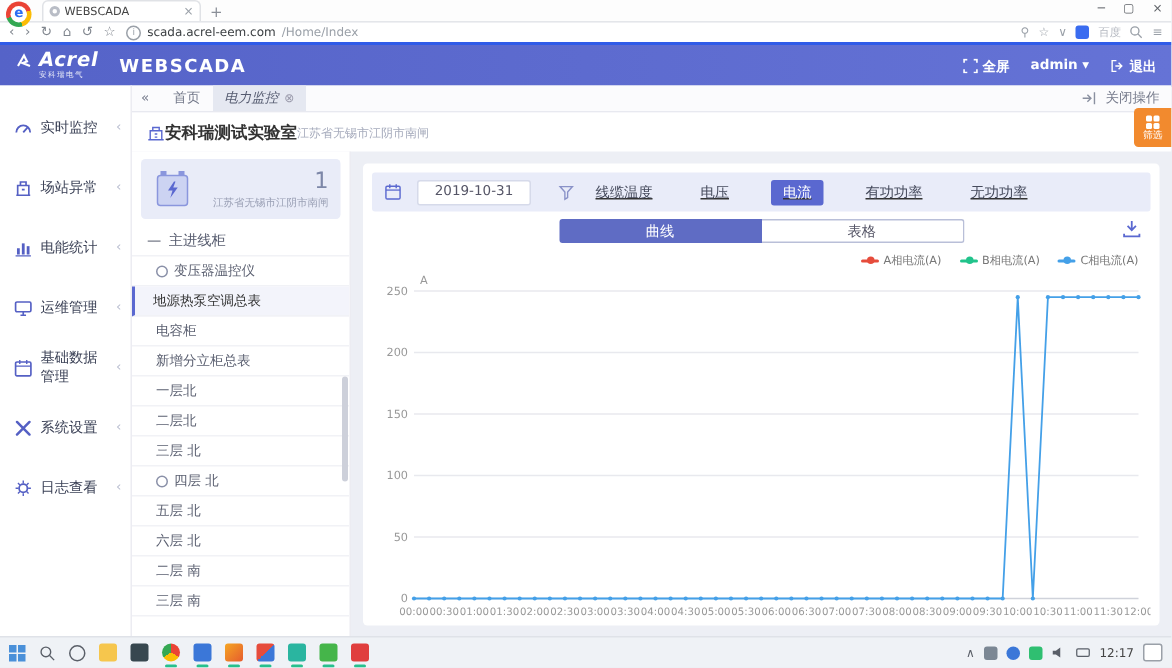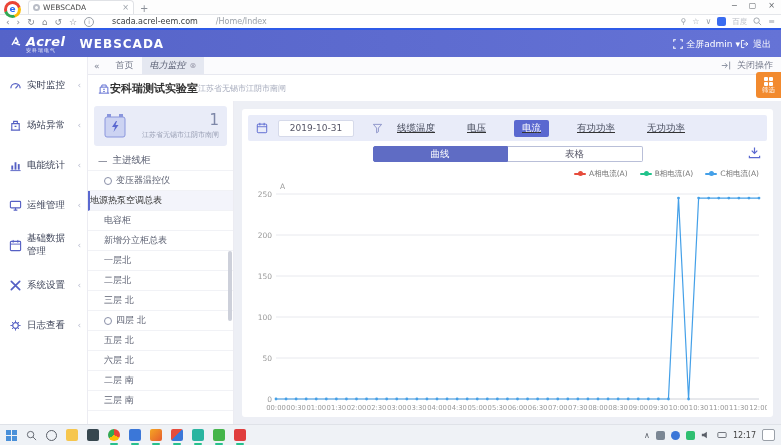--- a/index.html
+++ b/index.html
@@ -13,36 +13,36 @@
     background:conic-gradient(#ea4335 0 20%,#fbbc05 20% 45%,#34a853 45% 70%,#ea4335 70% 100%);
     display:flex;align-items:center;justify-content:center;}
   .browser-logo .inner{width:11px;height:11px;border-radius:50%;background:#fff;color:#2a6df4;font-size:9px;font-weight:bold;line-height:11px;text-align:center;}
   .btab{margin-left:28px;width:96px;height:13px;background:#fff;border:1px solid #e0e2e6;border-bottom:none;border-radius:4px 4px 0 0;display:flex;align-items:center;padding:0 4px;gap:3px;}
   .btab .fav{width:7px;height:7px;border-radius:50%;border:2px solid #b9bdc6;box-sizing:border-box;}
   .btab .t{font-size:7.5px;color:#444;flex:1;white-space:nowrap;overflow:hidden;}
   .btab .x{color:#9aa0a8;font-size:8px;}
   .newtab{margin-left:6px;color:#8a8f98;font-size:10px;line-height:10px;}
   .winbtns{position:absolute;right:6px;top:1px;display:flex;gap:12px;color:#5f6368;font-size:8px;}
   .addrbar{height:13px;background:#fff;display:flex;align-items:center;padding:0 6px;gap:7px;color:#80868e;font-size:9px;}
-  .addrbar .url{color:#5f6368;font-size:8px;flex:1;display:flex;gap:18px;}
+  .addrbar .url{color:#5f6368;font-size:8px;flex:1;display:flex;gap:4px;}
   .info-i{display:inline-flex;width:8px;height:8px;border:1px solid #9aa0a8;border-radius:50%;font-size:6px;align-items:center;justify-content:center;color:#9aa0a8;}
   .urltext{color:#3c4043;}
   .urlpath{color:#9aa0a8;}
   .addr-right{display:flex;align-items:center;gap:6px;color:#9aa0a8;font-size:8px;}
   .baidu{width:9px;height:9px;border-radius:2px;background:#3a6cf0;display:inline-block;}
   .bm-label{color:#b6bac2;font-size:7.5px;}
   .accent-line{height:2px;background:#2f5be8;}
 
   
   .app-header{height:28px;background:linear-gradient(90deg,#5563c8,#6573d6);display:flex;align-items:center;color:#fff;padding:0 10px;}
   .logo-wrap{display:flex;align-items:flex-start;gap:4px;}
   .logo-main{font-style:italic;font-weight:bold;font-size:13px;letter-spacing:.5px;line-height:11px;}
   .logo-sub{font-size:5px;letter-spacing:1px;opacity:.85;}
   .product{font-weight:bold;font-size:12px;letter-spacing:1px;margin-left:14px;}
-  .header-right{margin-left:auto;display:flex;align-items:center;font-size:9px;}
+  .header-right{margin-left:auto;display:flex;align-items:center;gap:14px;font-size:9px;font-weight:bold;}
   .hitem{display:flex;align-items:center;gap:3px;cursor:pointer;}
 
   
   .app-body{position:absolute;top:57px;left:0;right:0;bottom:20px;display:flex;background:#edeff5;}
   .main-sidebar{width:88px;background:#fff;border-right:1px solid #ececf2;padding-top:8px;box-sizing:border-box;flex:none;}
   .side-item{height:40px;display:flex;align-items:center;gap:5px;padding:0 6px 0 9px;color:#3c4257;font-size:9.5px;cursor:pointer;}
   .side-item .chev{margin-left:auto;color:#b9bdd0;font-size:9px;}
   .side-item svg{flex:none;}
 
   .content-col{flex:1;display:flex;flex-direction:column;min-width:0;position:relative;}
@@ -62,21 +62,21 @@
 
   .content-area{flex:1;display:flex;min-height:0;}
   .tree-panel{width:145px;background:#fff;border-right:1px solid #ececf2;flex:none;display:flex;flex-direction:column;overflow:hidden;position:relative;}
   .station-card{margin:5px 6px;background:#e9ecf8;border-radius:3px;padding:6px 8px;display:flex;gap:6px;align-items:center;}
   .card-right{flex:1;display:flex;flex-direction:column;align-items:flex-end;gap:2px;}
   .card-count{font-size:15px;color:#7d87a8;line-height:15px;}
   .card-addr{font-size:7px;color:#9aa0b5;white-space:nowrap;}
   .tree-root{height:19px;display:flex;align-items:center;gap:5px;padding:0 10px;color:#565b6e;font-size:9.5px;border-bottom:1px solid #f1f2f6;cursor:pointer;}
   .tree-list{flex:1;overflow:hidden;}
   .tree-item{height:19px;display:flex;align-items:center;gap:4px;padding:0 10px 0 16px;color:#5a5f70;font-size:9px;border-bottom:1px solid #f1f2f6;cursor:pointer;white-space:nowrap;}
-  .tree-item.selected{background:#f3f4fb;border-left:2px solid #5a68d0;padding-left:0;color:#333;}
+  .tree-item.selected{background:#f3f4fb;border-left:2px solid #5a68d0;padding-left:12px;color:#333;}
   .circ{width:6px;height:6px;border:1px solid #8a90a8;border-radius:50%;flex:none;}
   .tree-scroll{position:absolute;right:1px;top:150px;width:4px;height:70px;background:#cdd0da;border-radius:2px;}
 
   .chart-card{flex:1;background:#fff;border-radius:3px;margin:8px;display:flex;flex-direction:column;min-width:0;padding:6px 6px 2px 6px;}
   .filter-strip{background:#e9ecf9;border-radius:2px;height:26px;display:flex;align-items:center;gap:10px;padding:0 8px;flex:none;}
   .date-input{width:74px;height:15px;background:#fff;border:1px solid #d6daea;border-radius:2px;font-size:9px;color:#556;
     display:flex;align-items:center;justify-content:center;}
   .opt{font-size:9.5px;color:#454a5c;cursor:pointer;padding:2px 4px;}
   .opt.active{background:#5a68d0;color:#fff;border-radius:2px;padding:2px 8px;}
   .toggle-row{height:26px;display:flex;align-items:center;justify-content:center;position:relative;flex:none;}

